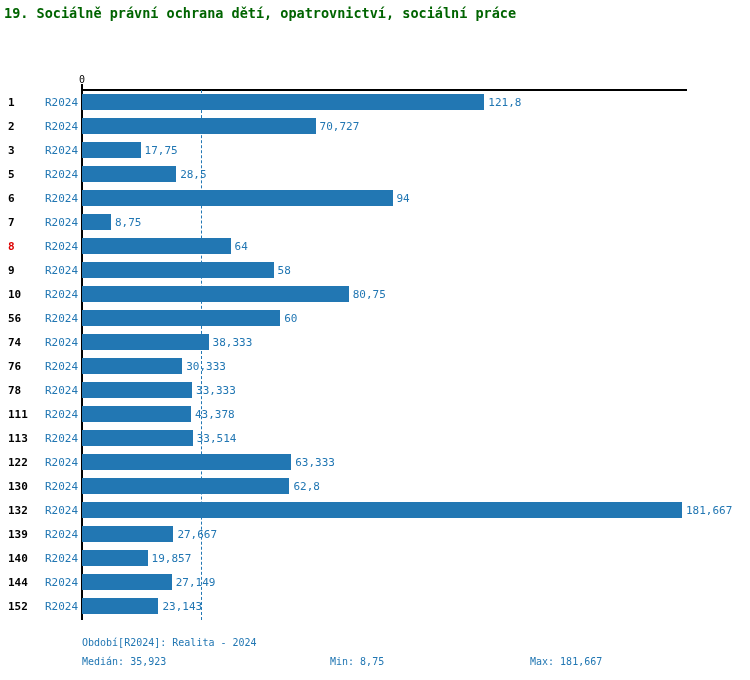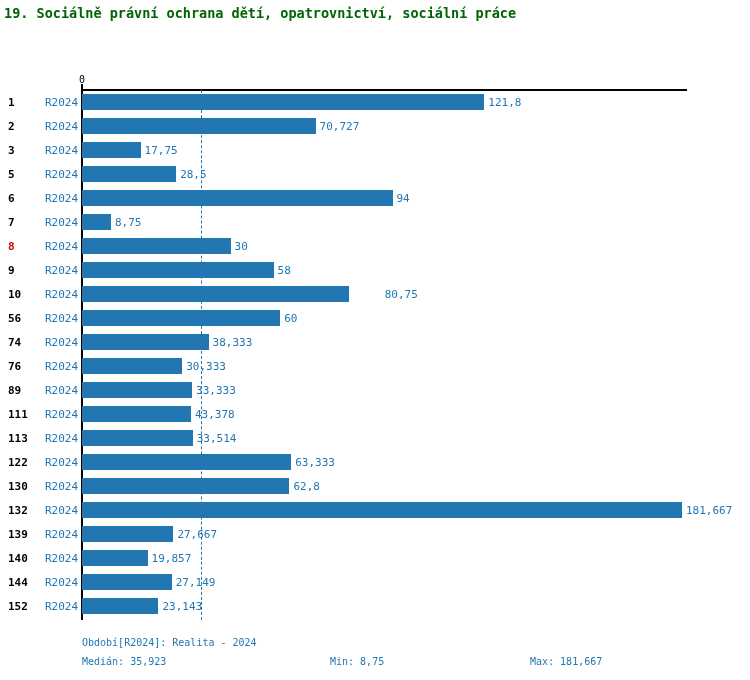--- a/index.html
+++ b/index.html
@@ -170,54 +170,54 @@
       <div class="chart-row">
         <span class="row-num">7</span>
         <span class="row-period" style="color: rgb(34, 119, 179);">R2024</span>
         <div class="bar" style="width: 28.9px; background: rgb(34, 119, 179);"></div>
         <span class="bar-value" style="left: 114.899px; color: rgb(34, 119, 179);">8,75</span>
       </div>
       <div class="chart-row">
         <span class="row-num" style="color: rgb(221, 0, 0);">8</span>
         <span class="row-period" style="color: rgb(34, 119, 179);">R2024</span>
         <div class="bar" style="width: 148.6px; background: rgb(34, 119, 179);"></div>
-        <span class="bar-value" style="left: 234.624px; color: rgb(34, 119, 179);">30</span>
+        <span class="bar-value" style="left: 234.624px; color: rgb(34, 119, 179);">64</span>
       </div>
       <div class="chart-row">
         <span class="row-num">9</span>
         <span class="row-period" style="color: rgb(34, 119, 179);">R2024</span>
         <div class="bar" style="width: 191.6px; background: rgb(34, 119, 179);"></div>
         <span class="bar-value" style="left: 277.559px; color: rgb(34, 119, 179);">58</span>
       </div>
       <div class="chart-row">
         <span class="row-num">10</span>
         <span class="row-period" style="color: rgb(34, 119, 179);">R2024</span>
         <div class="bar" style="width: 266.7px; background: rgb(34, 119, 179);"></div>
-        <span class="bar-value" style="left: 352.697px; color: rgb(34, 119, 179); margin-left: 32px;">80,75</span>
+        <span class="bar-value" style="left: 352.697px; color: rgb(34, 119, 179);">80,75</span>
       </div>
       <div class="chart-row">
         <span class="row-num">56</span>
         <span class="row-period" style="color: rgb(34, 119, 179);">R2024</span>
         <div class="bar" style="width: 198.2px; background: rgb(34, 119, 179);"></div>
         <span class="bar-value" style="left: 284.165px; color: rgb(34, 119, 179);">60</span>
       </div>
       <div class="chart-row">
         <span class="row-num">74</span>
         <span class="row-period" style="color: rgb(34, 119, 179);">R2024</span>
         <div class="bar" style="width: 126.6px; background: rgb(34, 119, 179);"></div>
         <span class="bar-value" style="left: 212.604px; color: rgb(34, 119, 179);">38,333</span>
       </div>
       <div class="chart-row">
         <span class="row-num">76</span>
         <span class="row-period" style="color: rgb(34, 119, 179);">R2024</span>
         <div class="bar" style="width: 100.2px; background: rgb(34, 119, 179);"></div>
         <span class="bar-value" style="left: 186.182px; color: rgb(34, 119, 179);">30,333</span>
       </div>
       <div class="chart-row">
-        <span class="row-num">89</span>
+        <span class="row-num">78</span>
         <span class="row-period" style="color: rgb(34, 119, 179);">R2024</span>
         <div class="bar" style="width: 110.1px; background: rgb(34, 119, 179);"></div>
         <span class="bar-value" style="left: 196.09px; color: rgb(34, 119, 179);">33,333</span>
       </div>
       <div class="chart-row">
         <span class="row-num">111</span>
         <span class="row-period" style="color: rgb(34, 119, 179);">R2024</span>
         <div class="bar" style="width: 108.9px; background: rgb(34, 119, 179);"></div>
         <span class="bar-value" style="left: 194.921px; color: rgb(34, 119, 179);">43,378</span>
       </div>

